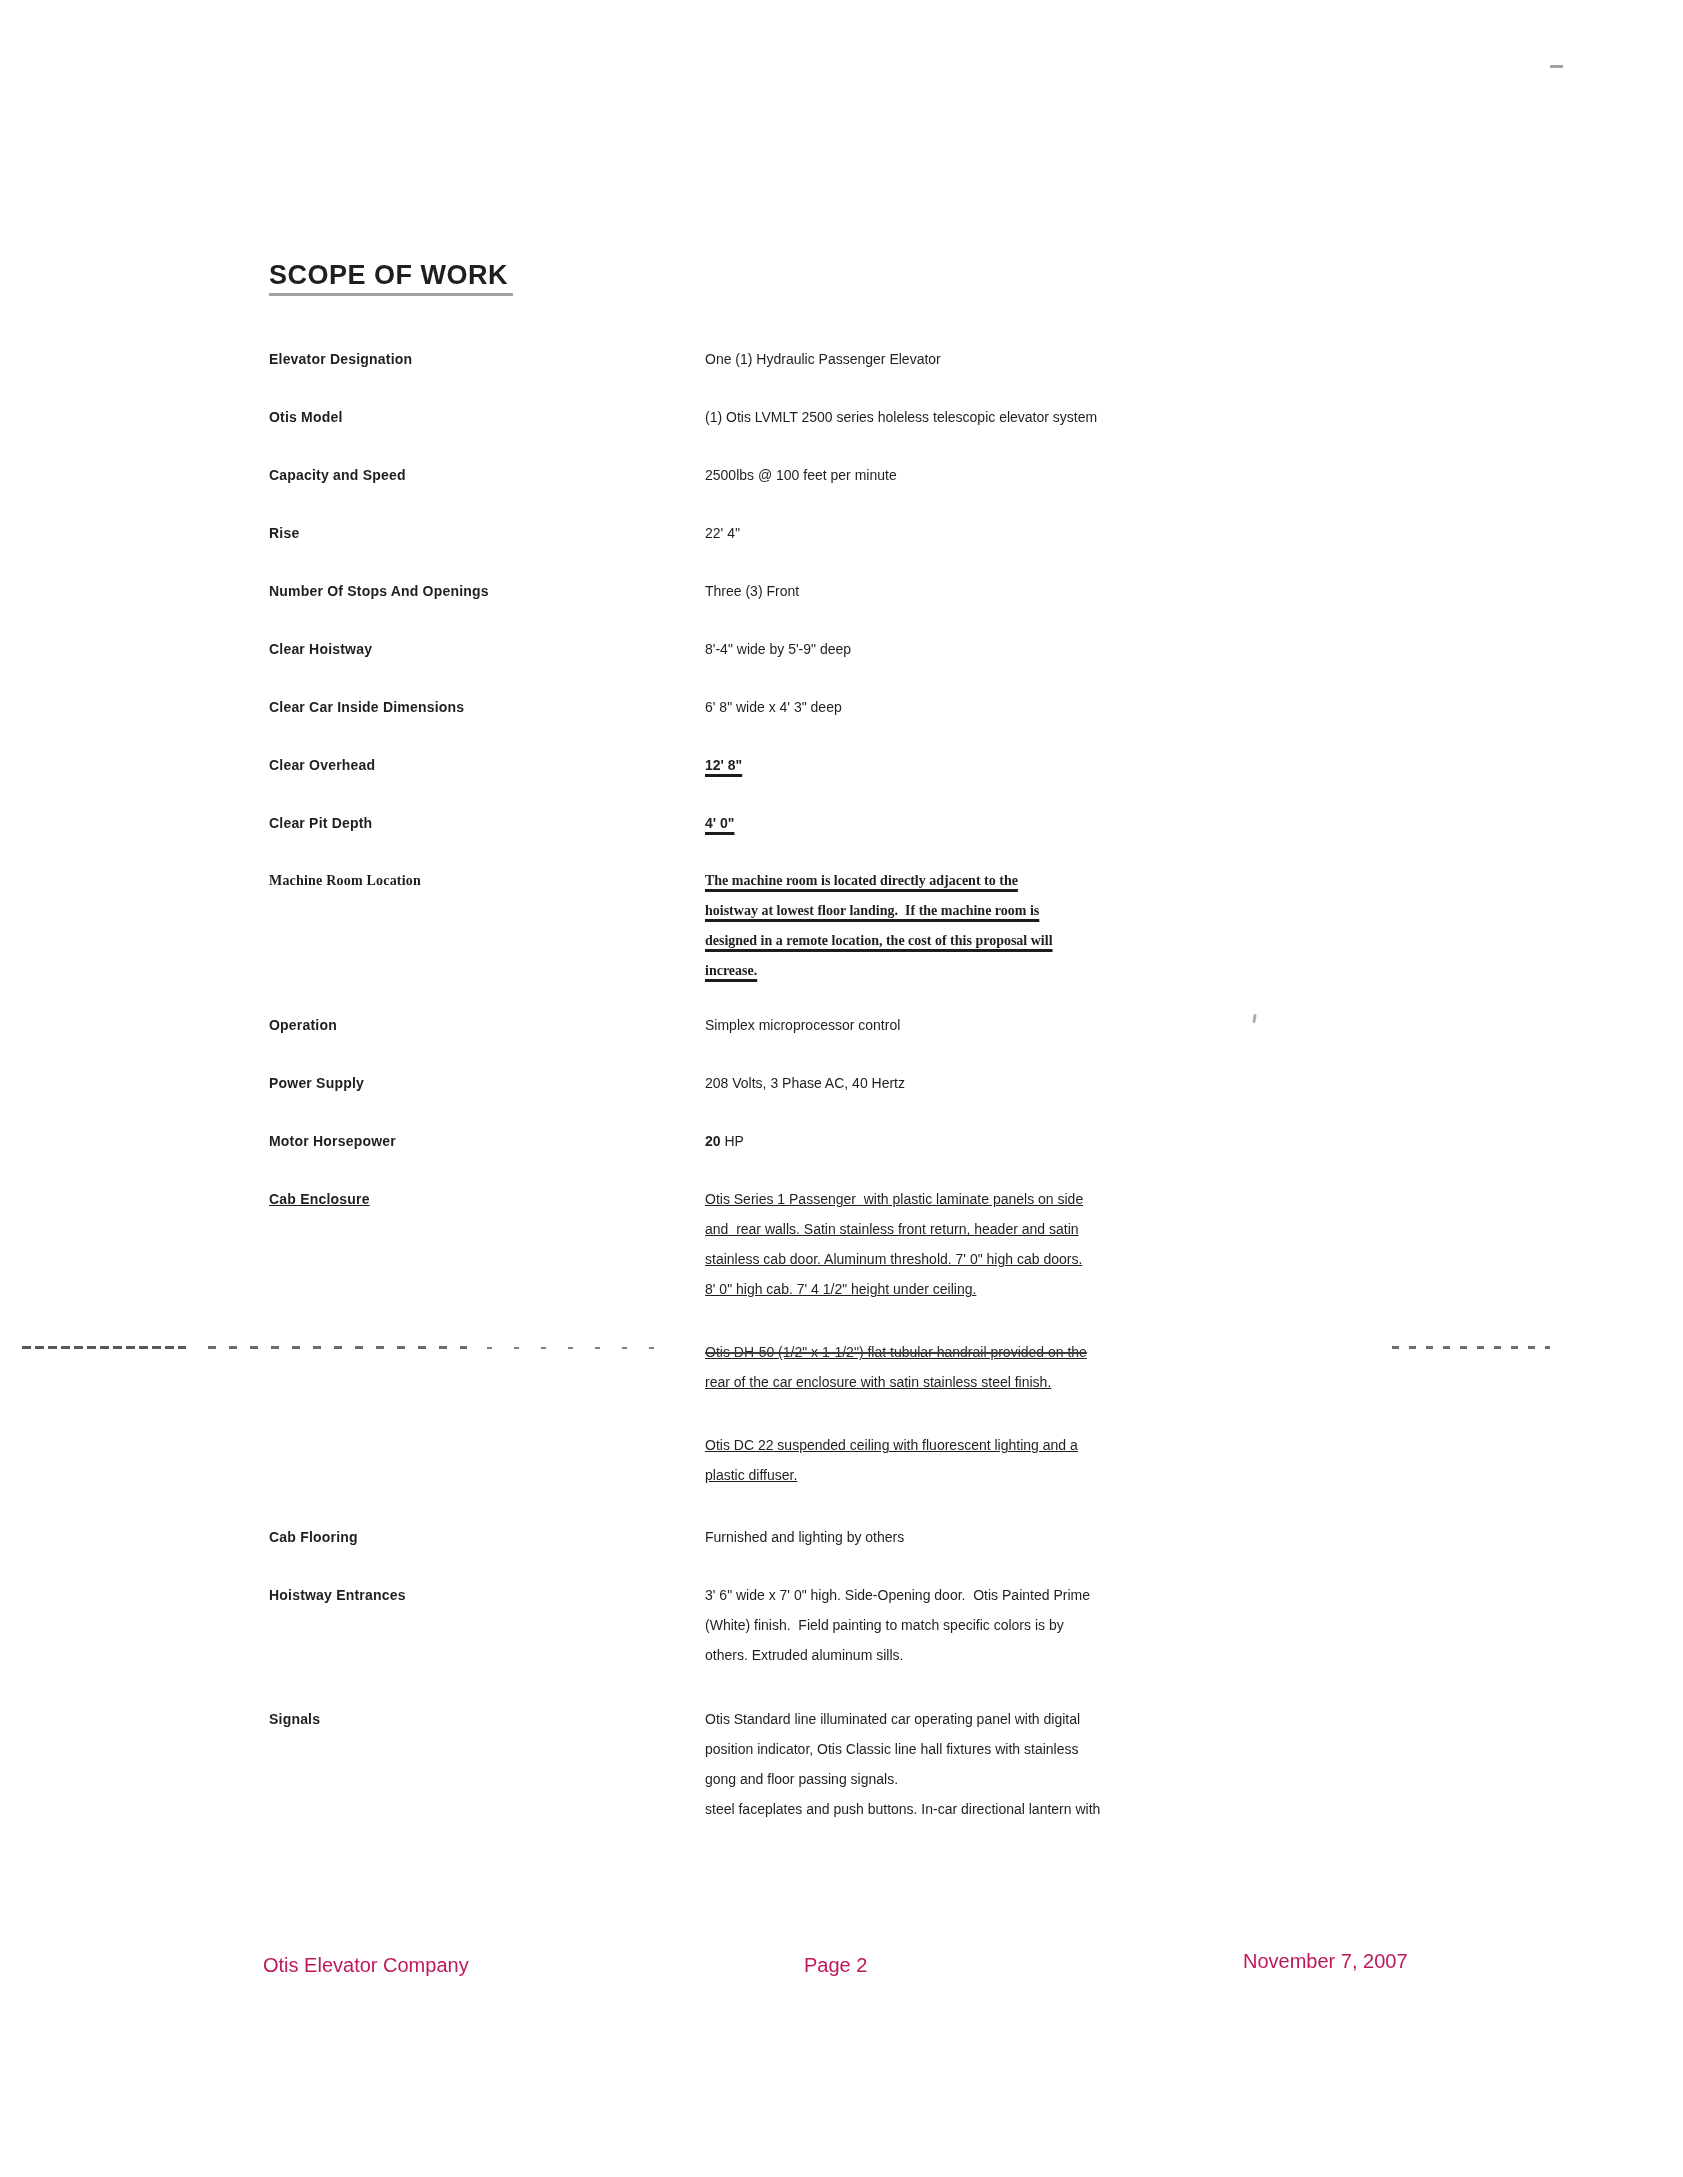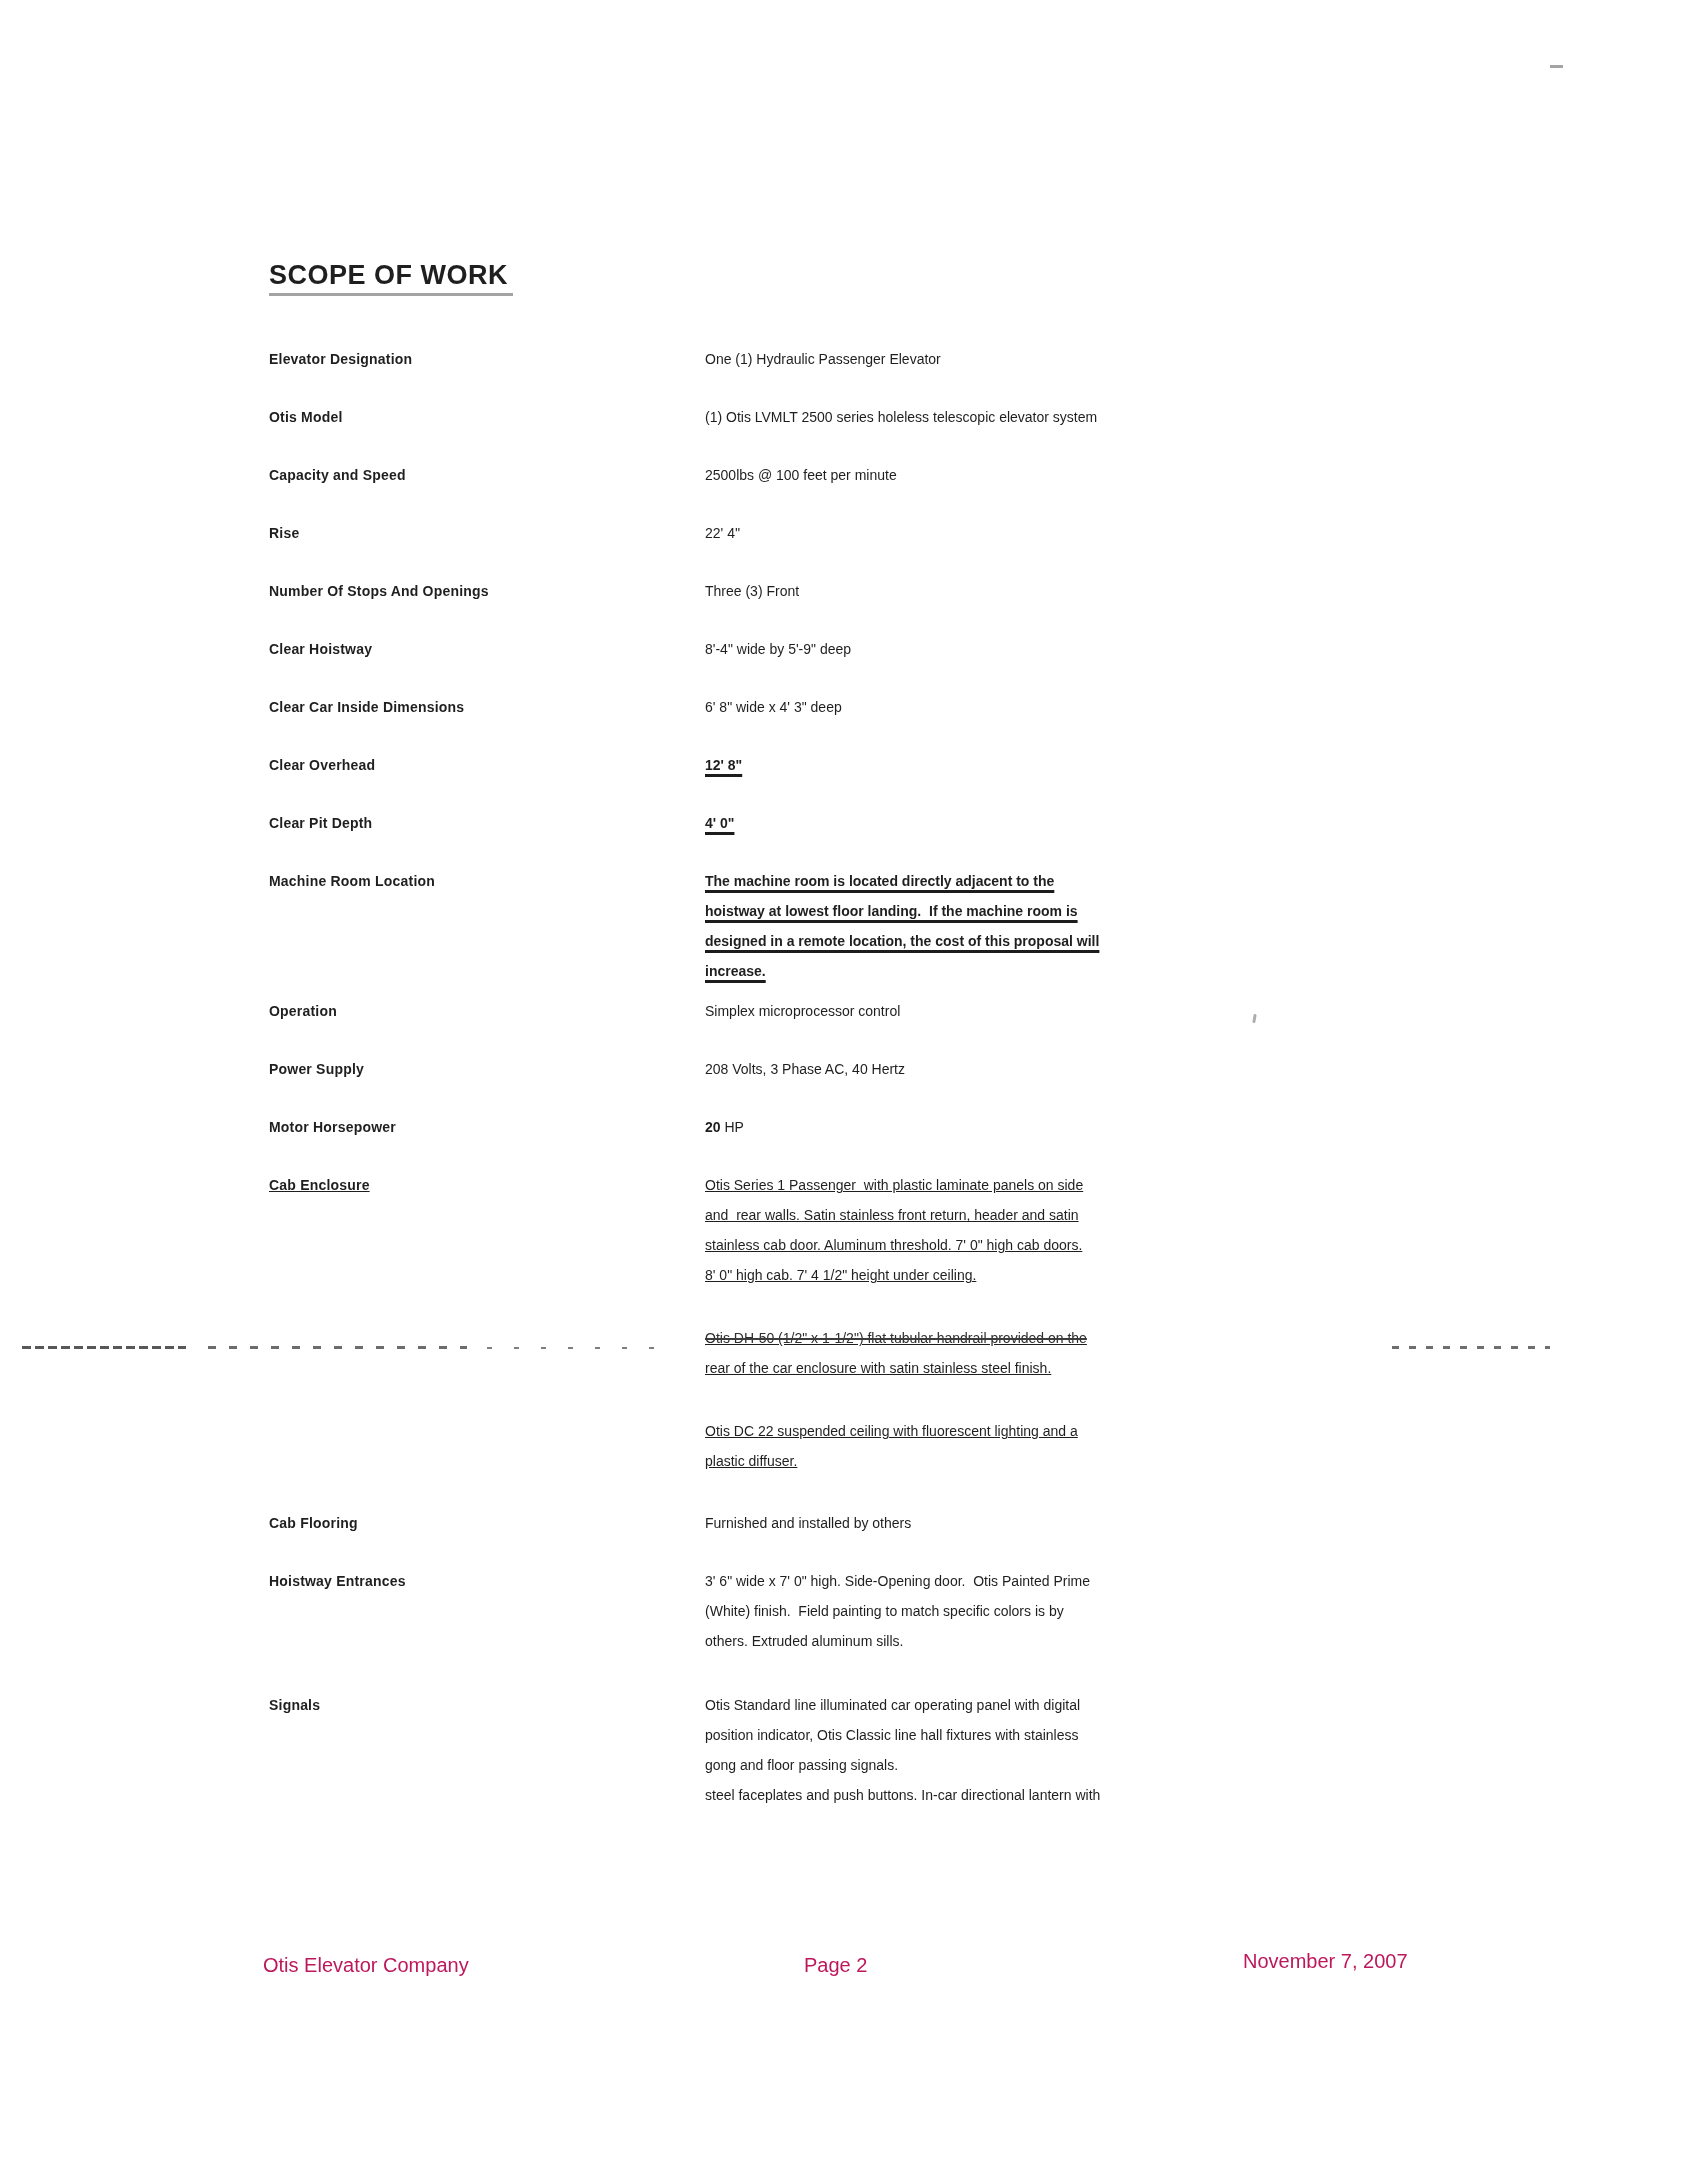--- a/index.html
+++ b/index.html
@@ -54,21 +54,21 @@
     text-underline-offset: 4px;
     text-decoration-color: #1c1c1c;
   }
   .line.struck {
     color: #2e2e2e;
     text-decoration: line-through;
     text-decoration-thickness: 2px;
     text-decoration-style: solid;
     text-decoration-color: #3c3c3c;
   }
-  #rows .row:nth-child(10) { margin-bottom: 10px; }
+  #rows .row:nth-child(10) { margin-bottom: 24px; font-family: Liberation Serif, serif; }
   #rows .row:nth-child(14) { margin-bottom: 32px; text-decoration: underline; }
   #rows .row:nth-child(16) { margin-bottom: 34px; }
 
   
   .artifact { position: absolute; pointer-events: none; }
   .dash-a {
     top: 1346px; left: 22px; width: 164px; height: 3px;
     background: repeating-linear-gradient(90deg, #3a3a3a 0 9px, transparent 9px 13px);
     opacity: 0.85;
   }
@@ -252,21 +252,21 @@
             <div class="line">Otis DC 22 suspended ceiling with fluorescent lighting and a</div>
             <div class="line">plastic diffuser.</div>
           </div>
         </div>
   </div>
 
   <div class="row">
     <div class="label">Cab Flooring</div>
     <div class="value">
           <div class="para">
-            <div class="line">Furnished and installed by others</div>
+            <div class="line">Furnished and lighting by others</div>
           </div>
         </div>
   </div>
 
   <div class="row">
     <div class="label">Hoistway Entrances</div>
     <div class="value">
           <div class="para">
             <div class="line">3' 6" wide x 7' 0" high. Side-Opening door.  Otis Painted Prime</div>
             <div class="line">(White) finish.  Field painting to match specific colors is by</div>

